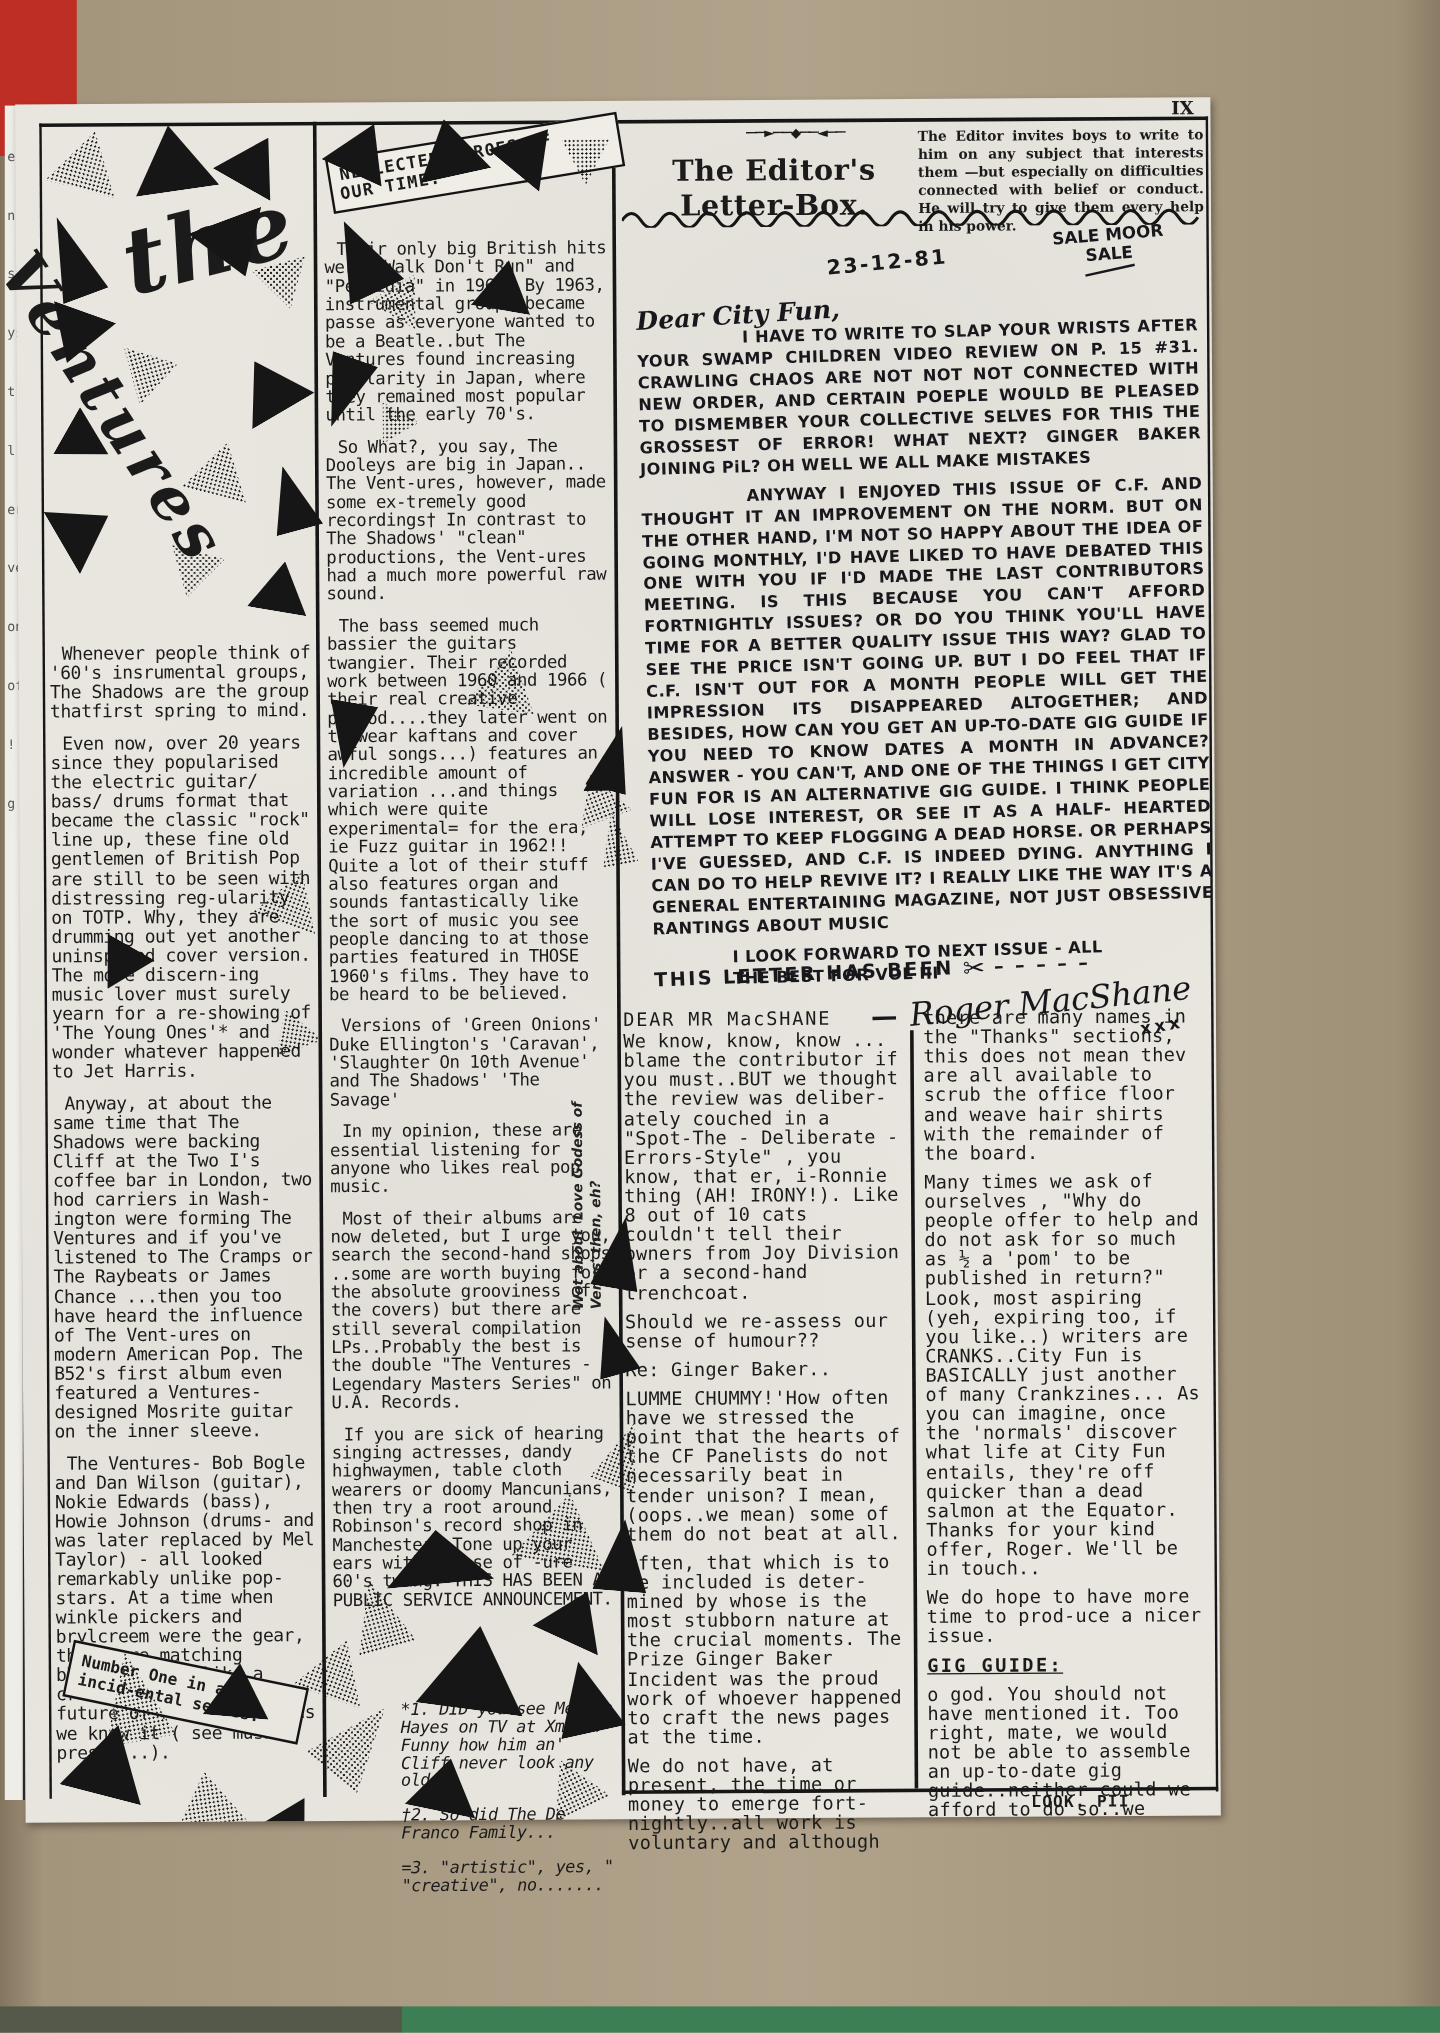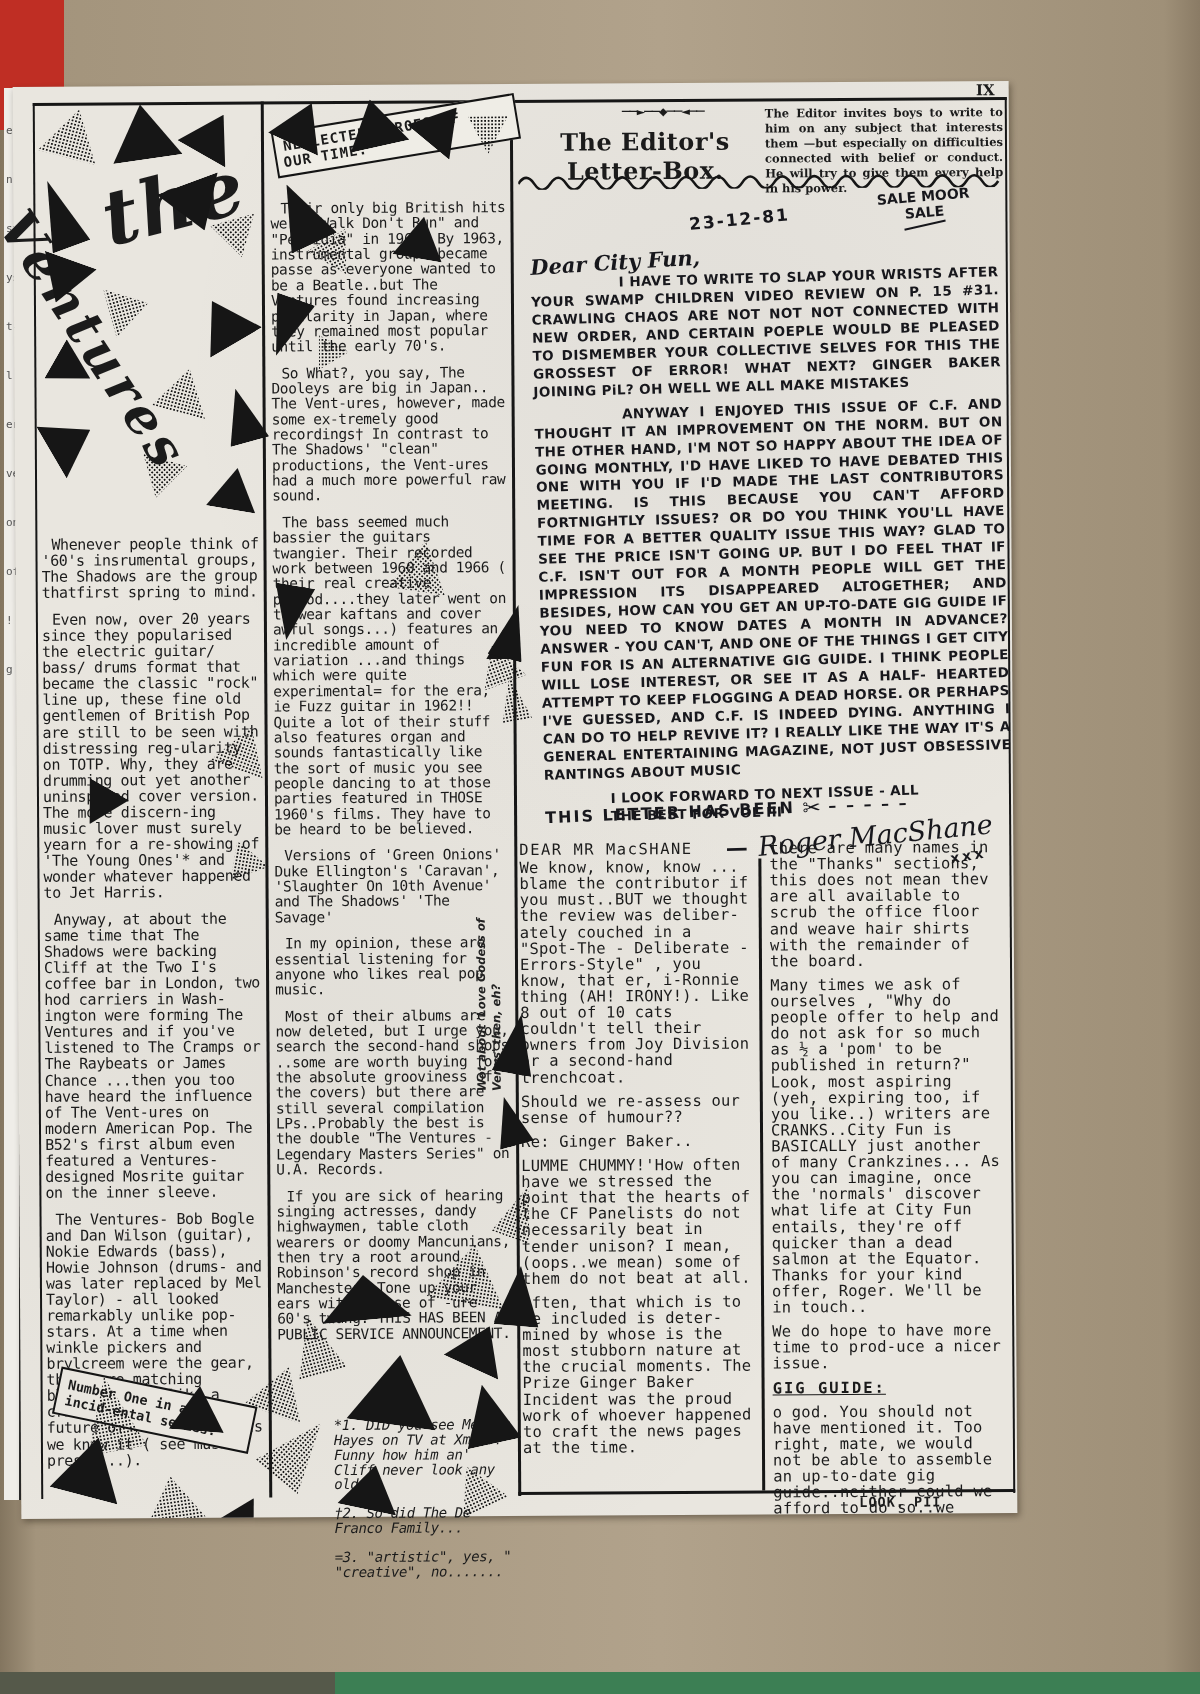--- a/index.html
+++ b/index.html
@@ -179,20 +179,21 @@
   </div>
 
   <div class="rcol rcol1">
     <div class="rhead">DEAR MR MacSHANE</div>
     <div>
         <p>We know, know, know ... blame the contributor if you must..BUT we thought the review was deliber-ately couched in a "Spot-The - Deliberate - Errors-Style" , you know, that er, i-Ronnie thing (AH! IRONY!). Like 8 out of 10 cats couldn't tell their owners from Joy Division or a second-hand trenchcoat.</p>
         <p>Should we re-assess our sense of humour??</p>
         <p>Re: Ginger Baker..</p>
         <p>LUMME CHUMMY!'How often have we stressed the point that the hearts of the CF Panelists do not necessarily beat in tender unison? I mean, (oops..we mean) some of them do not beat at all.</p>
         <p>Often, that which is to be included is deter-mined by whose is the most stubborn nature at the crucial moments. The Prize Ginger Baker Incident was the proud work of whoever happened to craft the news pages at the time.</p>
+        <p>We do not have, at present, the time or money to emerge fort-nightly..all work is voluntary and although</p>
       </div>
   </div>
   <div class="rcol rcol2">
       <p>there are many names in the "Thanks" sections, this does not mean thev are all available to scrub the office floor and weave hair shirts with the remainder of the board.</p>
       <p>Many times we ask of ourselves , "Why do people offer to help and do not ask for so much as ½ a 'pom' to be published in return?" Look, most aspiring (yeh, expiring too, if you like..) writers are CRANKS..City Fun is BASICALLY just another of many Crankzines... As you can imagine, once the 'normals' discover what life at City Fun entails, they're off quicker than a dead salmon at the Equator. Thanks for your kind offer, Roger. We'll be in touch..</p>
       <p>We do hope to have more time to prod-uce a nicer issue.</p>
       <p>GIG GUIDE:</p>
       <p>o god. You should not have mentioned it. Too right, mate, we would not be able to assemble an up-to-date gig guide..neither could we afford to do so..we</p>
     </div>
 

